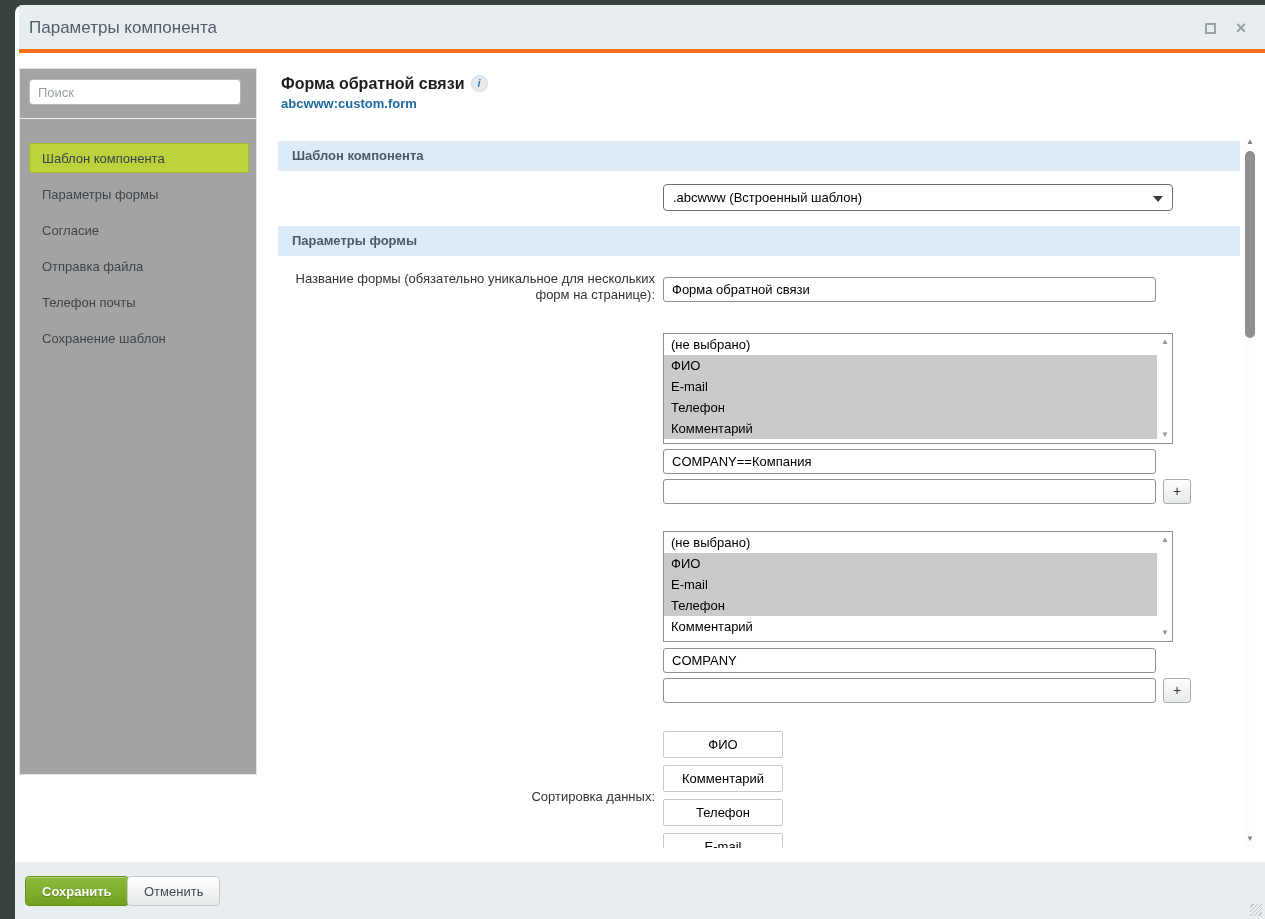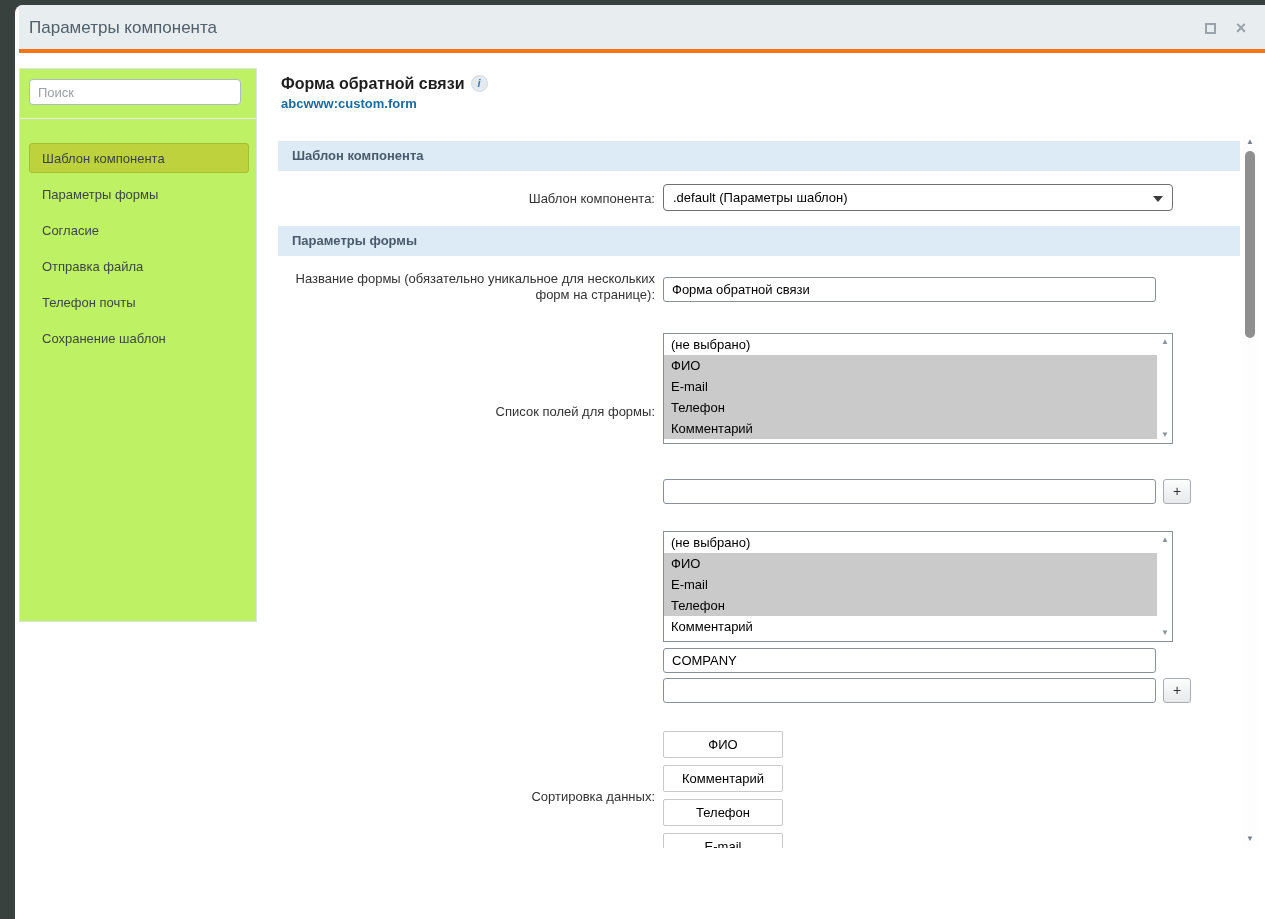--- a/index.html
+++ b/index.html
@@ -12,22 +12,22 @@
   
   .titlebar { position:absolute; left:4px; top:0; width:100%; height:48px;
               background:#e8edef; border-bottom:4px solid #f97316; }
   .titlebar .title { position:absolute; left:10px; top:13px; font-size:17px; color:#51606b; }
   .win-btn { position:absolute; top:16px; width:16px; height:16px; cursor:pointer; }
   .btn-max { left:1183px; }
   .btn-max .sq { display:block; width:11px; height:11px; margin:2px auto; border:2px solid #9aa3a9; }
   .btn-close { left:1214px; color:#9aa3a9; font-size:18px; font-weight:bold; line-height:14px; text-align:center; }
 
   
-  .sidebar { position:absolute; left:4px; top:63px; width:238px; height:554px;
-             background:#bef264; border:1px solid #dde4e8; }
+  .sidebar { position:absolute; left:4px; top:63px; width:238px; height:707px;
+             background:#a3a3a3; border:1px solid #dde4e8; }
   .search-input { position:absolute; left:9px; top:10px; width:212px; height:26px;
                   border:1px solid #b0bac0; border-radius:4px; padding:0 8px; font-size:13px;
                   color:#333; background:#fff; outline:none; }
   .search-input::placeholder { color:#9aa1a6; }
   .sidebar .divider { position:absolute; left:0; top:49px; width:100%; height:1px; background:#e7ecef; }
   .menu { position:absolute; left:9px; top:74px; width:220px; list-style:none; }
   .menu li { height:30px; line-height:30px; margin-bottom:6px; padding-left:12px;
              font-size:13px; color:#3d454b; cursor:pointer; border:1px solid transparent; border-radius:3px; }
   .menu li.selected { background:#bed23e; border-color:#a7bd2e; color:#39424a; }
 
@@ -137,41 +137,40 @@
 
   <div class="main-head">
     <h1>Форма обратной связи</h1><span class="info-icon">i</span>
     <a class="comp-link">abcwww:custom.form</a>
   </div>
 
   <div class="scrollpane">
 
     <div class="sec-header sec-h1">Шаблон компонента</div>
 
-    <div class="flabel lbl-template">Шаблон компонента:</div>
     <div class="fake-select">
-      <span>.default (Параметры шаблон)</span>
+      <span>.abcwww (Встроенный шаблон)</span>
       <span class="chev"></span>
     </div>
 
     <div class="sec-header sec-h2">Параметры формы</div>
 
     <div class="flabel lbl-formname">Название формы (обязательно уникальное для нескольких форм на странице):</div>
     <input class="txt txt-formname" type="text" value="Форма обратной связи" style="">
 
-    <div class="flabel lbl-fieldslist">Список полей для формы:</div>
     <div class="listbox lb1">
       <div class="opt">(не выбрано)</div>
       <div class="opt selected">ФИО</div>
       <div class="opt selected">E-mail</div>
       <div class="opt selected">Телефон</div>
       <div class="opt selected">Комментарий</div>
       <span class="lb-arrow lb-up">▲</span>
       <span class="lb-arrow lb-down">▼</span>
     </div>
+    <input class="txt txt-custom1" type="text" value="COMPANY==Компания" style="">
     <input class="txt txt-new1" type="text" value="" style="">
     <button class="plus-btn plus1">+</button>
 
     <div class="listbox lb2">
       <div class="opt">(не выбрано)</div>
       <div class="opt selected">ФИО</div>
       <div class="opt selected">E-mail</div>
       <div class="opt selected">Телефон</div>
       <div class="opt">Комментарий</div>
       <span class="lb-arrow lb-up">▲</span>
@@ -188,14 +187,19 @@
     <div class="sortbox sort3">E-mail</div>
 
   </div>
 
   <div class="v-scrollbar">
     <span class="sb-arrow sb-up">▲</span>
     <div class="sb-thumb"></div>
     <span class="sb-arrow sb-down">▼</span>
   </div>
 
+  <div class="footer">
+    <button class="btn btn-save">Сохранить</button>
+    <button class="btn btn-cancel">Отменить</button>
+    <div class="resize-handle"></div>
+  </div>
 
 </div>
 
 </body></html>

